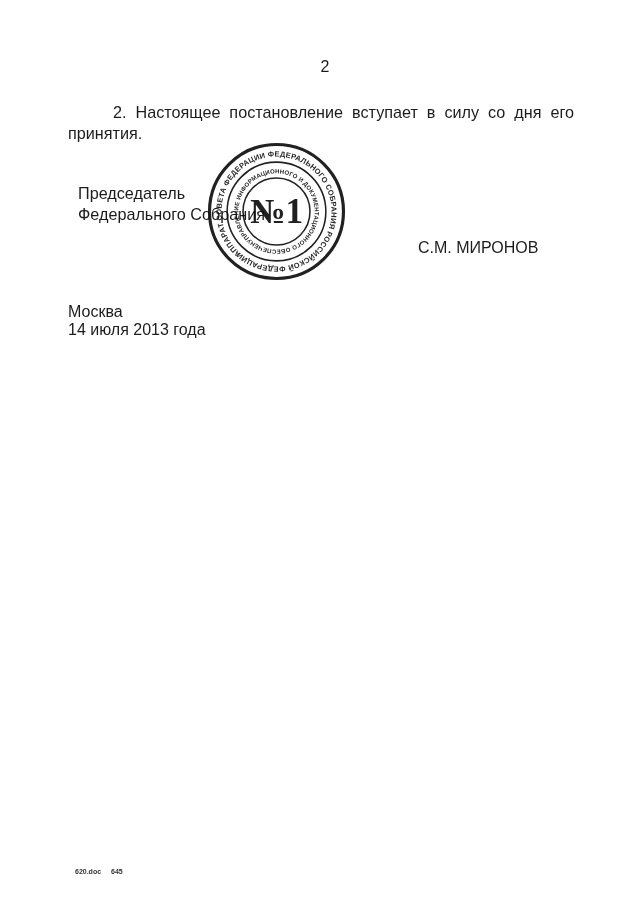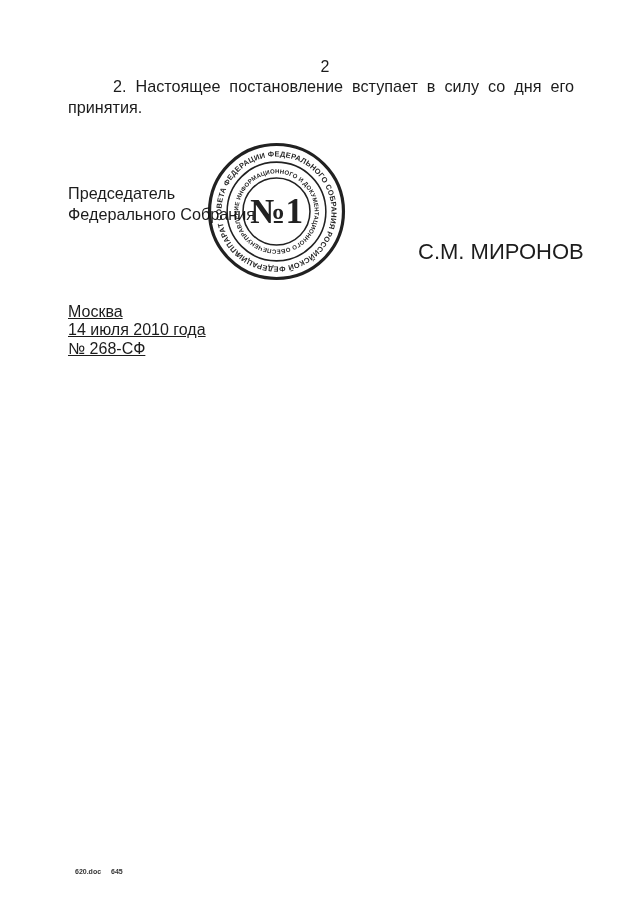--- a/index.html
+++ b/index.html
@@ -15,41 +15,41 @@
   .page-number {
     position: absolute;
     top: 58px;
     left: 0;
     width: 650px;
     text-align: center;
     font-size: 16px;
   }
   .paragraph {
     position: absolute;
-    top: 76px;
+    top: 102px;
     left: 68px;
     width: 506px;
     font-size: 16.2px;
     line-height: 20.6px;
     text-align: justify;
     text-indent: 45px;
   }
   .sig-block {
     position: absolute;
     top: 183px;
-    left: 68px;
+    left: 78px;
     font-size: 16.2px;
     line-height: 20.7px;
     white-space: nowrap;
   }
   .sig-name {
     position: absolute;
     top: 239px;
     left: 418px;
-    font-size: 22px;
+    font-size: 16px;
     white-space: nowrap;
   }
   .stamp {
     position: absolute;
     top: 141px;
     left: 206px;
     width: 141px;
     height: 141px;
     opacity: 0.93;
   }
@@ -63,21 +63,20 @@
     font-family: "Liberation Serif", serif;
     font-weight: 600;
   }
   .issue-block {
     position: absolute;
     top: 303px;
     left: 68px;
     font-size: 16px;
     line-height: 18.4px;
     white-space: nowrap;
-    text-decoration: underline;
   }
   .footer-ref {
     position: absolute;
     top: 868px;
     left: 75px;
     font-size: 7px;
     font-weight: bold;
     color: #333333;
     white-space: nowrap;
   }
@@ -113,21 +112,20 @@
       </text>
       <text class="ring-text" font-size="8.6" letter-spacing="0.2">
         <textPath href="#innerRing">УПРАВЛЕНИЕ ИНФОРМАЦИОННОГО И ДОКУМЕНТАЦИОННОГО ОБЕСПЕЧЕНИЯ ✱</textPath>
       </text>
       <text class="center-no" x="100" y="117" text-anchor="middle" font-size="50">№1</text>
     </svg>
   </div>
 
   <div class="issue-block">
     <div>Москва</div>
-    <div>14 июля 2010 года</div>
-    <div>№ 268-СФ</div>
+    <div>14 июля 2013 года</div>
   </div>
 
   <div class="footer-ref">
     <span>620.doc</span><span class="ref-num">645</span>
   </div>
 
 </div>
 
 </body></html>

